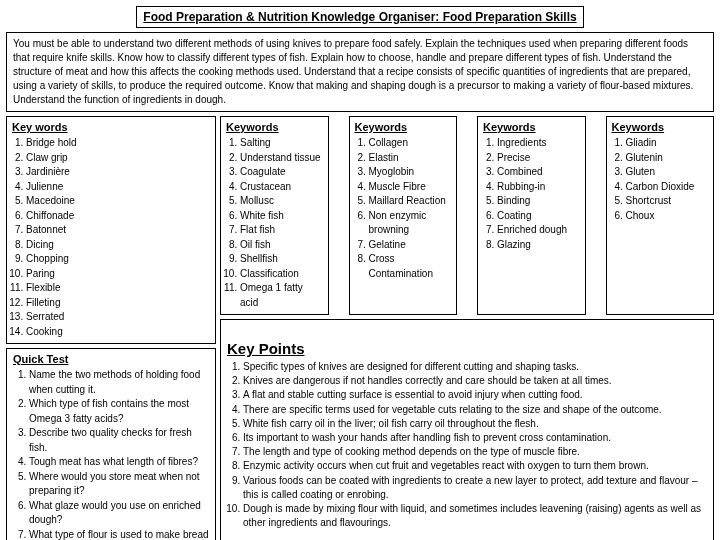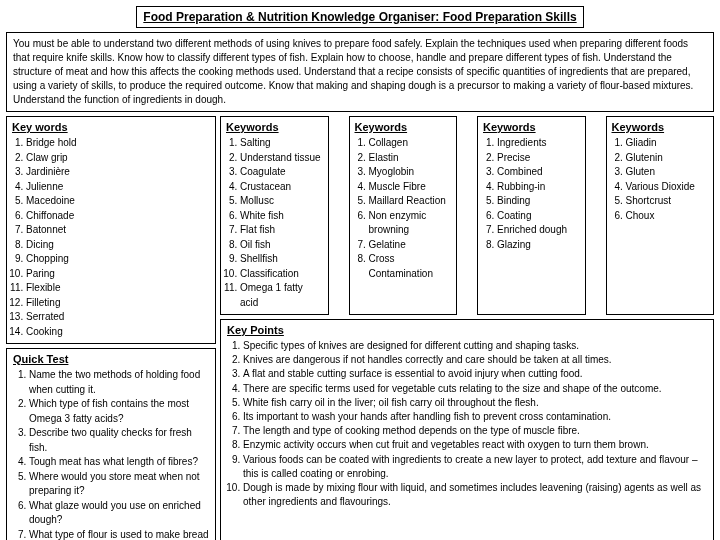--- a/index.html
+++ b/index.html
@@ -71,24 +71,25 @@
       padding-left: 14px;
       font-size: 10px;
       line-height: 1.45;
     }
     .key-points-box {
       border: 1.5px solid #000;
       padding: 4px 6px;
       flex: 1;
     }
     .key-points-box h3 {
-      font-size: 11px;
-      font-weight: bold;
-      text-decoration: underline;
-      margin-bottom: 3px;
+      font-size: 15px;
+      font-weight: bold;
+      text-decoration: underline;
+      margin-bottom: 3px;
+      margin-top: 16px;
     }
     .key-points-box ol {
       padding-left: 16px;
       font-size: 10px;
       line-height: 1.42;
     }
     .quick-test-box {
       border: 1.5px solid #000;
       padding: 4px 6px;
     }
@@ -214,21 +215,21 @@
             <li>Glazing</li>
           </ol>
         </div>
 
         <div class="kw-box">
           <h3>Keywords</h3>
           <ol>
             <li>Gliadin</li>
             <li>Glutenin</li>
             <li>Gluten</li>
-            <li>Various Dioxide</li>
+            <li>Carbon Dioxide</li>
             <li>Shortcrust</li>
             <li>Choux</li>
           </ol>
         </div>
       </div>
 
       <div class="key-points-box">
         <h3>Key Points</h3>
         <ol>
           <li>Specific types of knives are designed for different cutting and shaping tasks.</li>

